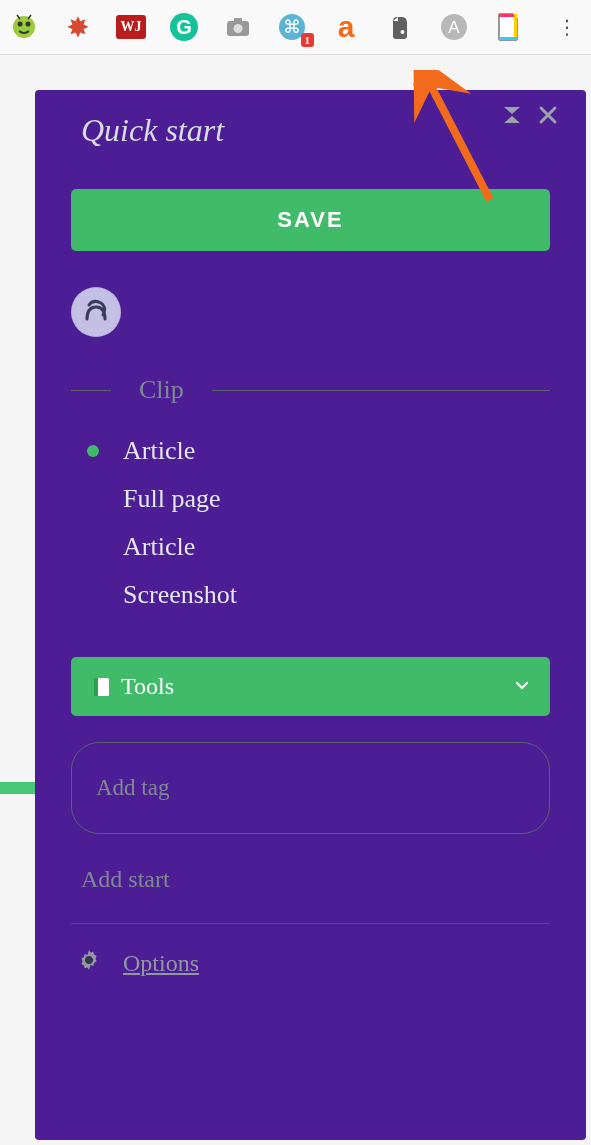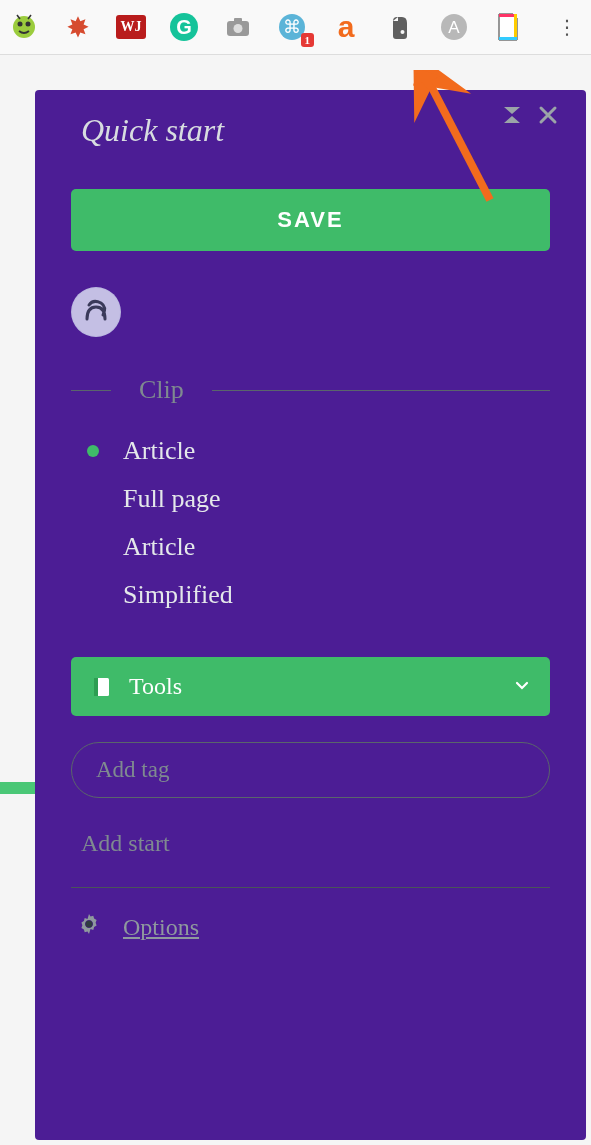--- a/index.html
+++ b/index.html
@@ -175,21 +175,21 @@
       font-size: 26px;
       color: #e4e8ea;
     }
     .notebook-select {
       margin-top: 24px;
       background: #3fbb69;
       border-radius: 5px;
       padding: 16px 20px;
       display: flex;
       align-items: center;
-      gap: 16px;
+      gap: 8px;
       cursor: pointer;
     }
     .notebook-icon {
       width: 22px;
       height: 22px;
       flex-shrink: 0;
     }
     .notebook-label {
       font-family: Georgia, serif;
       font-size: 24px;
@@ -199,21 +199,21 @@
     .chevron {
       color: white;
       font-size: 16px;
     }
     .tag-input {
       margin-top: 26px;
       width: 100%;
       border: 1.5px solid #5a656b;
       border-radius: 28px;
       background: transparent;
-      padding: 14px 24px;
+      padding: 32px 24px;
       font-family: Georgia, serif;
       font-size: 23px;
       color: #cfd8dc;
       outline: none;
     }
     .tag-input::placeholder {
       color: #7f8a90;
     }
     .remark {
       margin-top: 32px;
@@ -366,21 +366,21 @@
         <div class="clip-item">
           <div class="clip-dot"></div>
           <div class="clip-label">Full page</div>
         </div>
         <div class="clip-item">
           <div class="clip-dot"></div>
           <div class="clip-label">Article</div>
         </div>
         <div class="clip-item">
           <div class="clip-dot"></div>
-          <div class="clip-label">Simplified</div>
+          <div class="clip-label">Screenshot</div>
         </div>
       </div>
     </div>
 
     
     <div class="section">
 
       <div class="notebook-select">
         <span class="notebook-icon">
           <svg width="22" height="22" viewBox="0 0 22 22">

